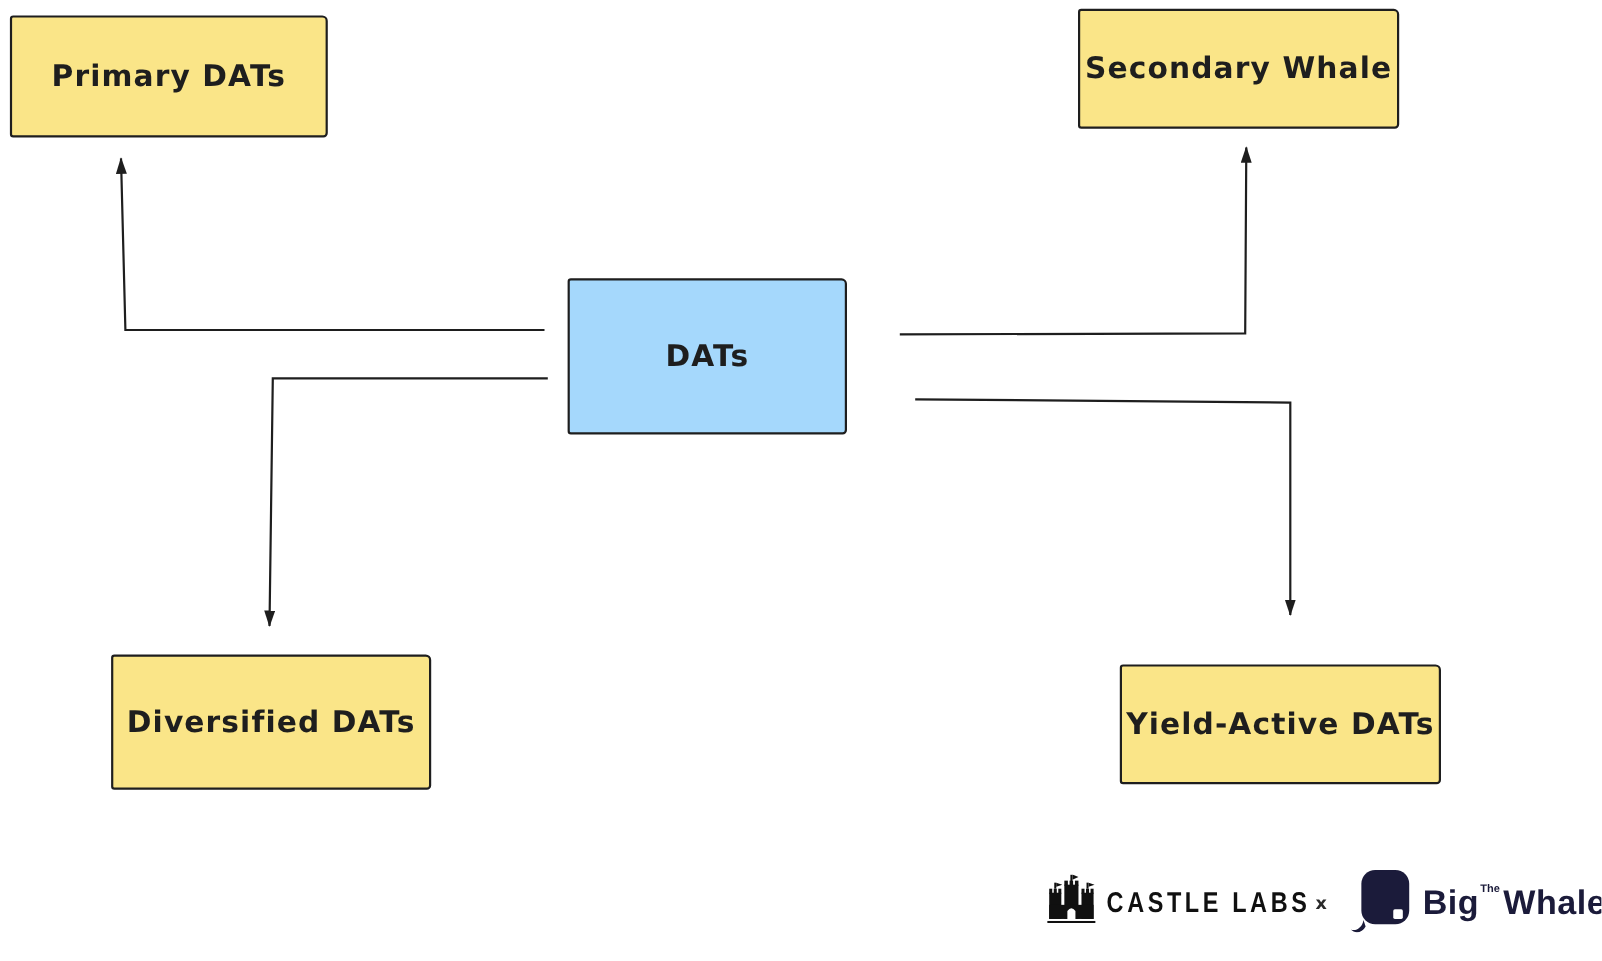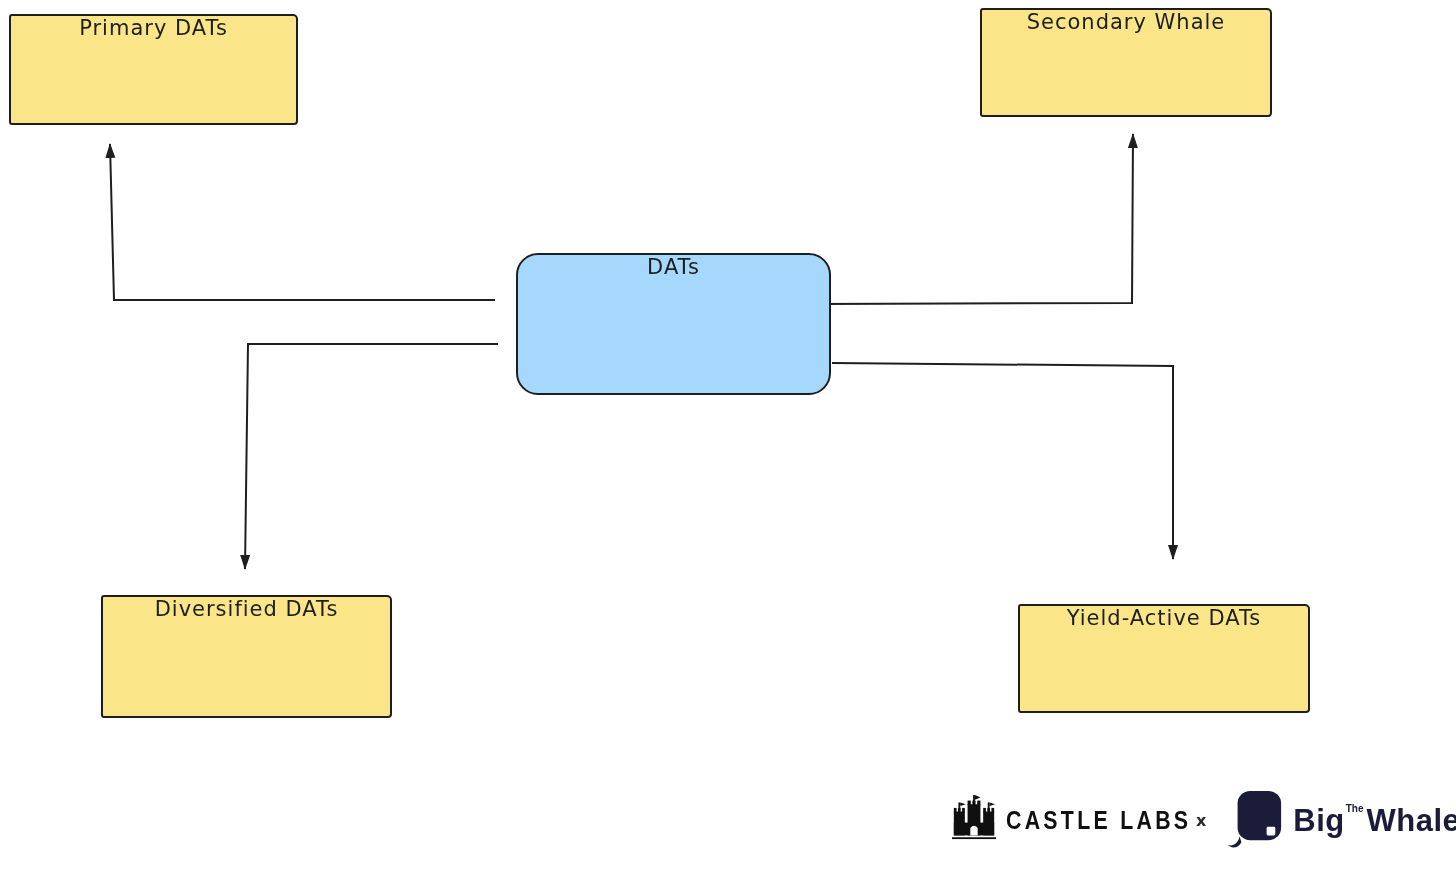--- a/index.html
+++ b/index.html
@@ -13,36 +13,36 @@
   }
   .edges-svg {
     position: absolute;
     left: 0; top: 0;
     width: 1456px; height: 874px;
     pointer-events: none;
   }
   .node {
     position: absolute;
     display: flex;
-    align-items: flex-start;
+    align-items: center;
     justify-content: center;
     border: 2px solid #1e1e1e;
     border-radius: 3px 5px 4px 3px;
     box-sizing: border-box;
-    font-size: 21px;
-    font-weight: 400;
+    font-size: 27px;
+    font-weight: 700;
     letter-spacing: 1px;
     color: #1e1e1e;
     text-align: center;
   }
   .node-yellow { background: #fae588; }
   .node-blue  { background: #a5d8fc; }
   #node-primary     { left: 9px;    top: 14px;  width: 289px; height: 111px; }
   #node-secondary   { left: 980px;  top: 8px;   width: 292px; height: 109px; }
-  #node-center      { left: 516px;  top: 253px; width: 315px; height: 142px; border-radius: 22px; }
+  #node-center      { left: 516px;  top: 253px; width: 254px; height: 142px; }
   #node-diversified { left: 101px;  top: 595px; width: 291px; height: 123px; }
   #node-yield       { left: 1018px; top: 604px; width: 292px; height: 109px; }
 
   .footer {
     position: absolute;
     left: 952px;
     top: 788px;
     height: 64px;
     display: flex;
     align-items: center;

